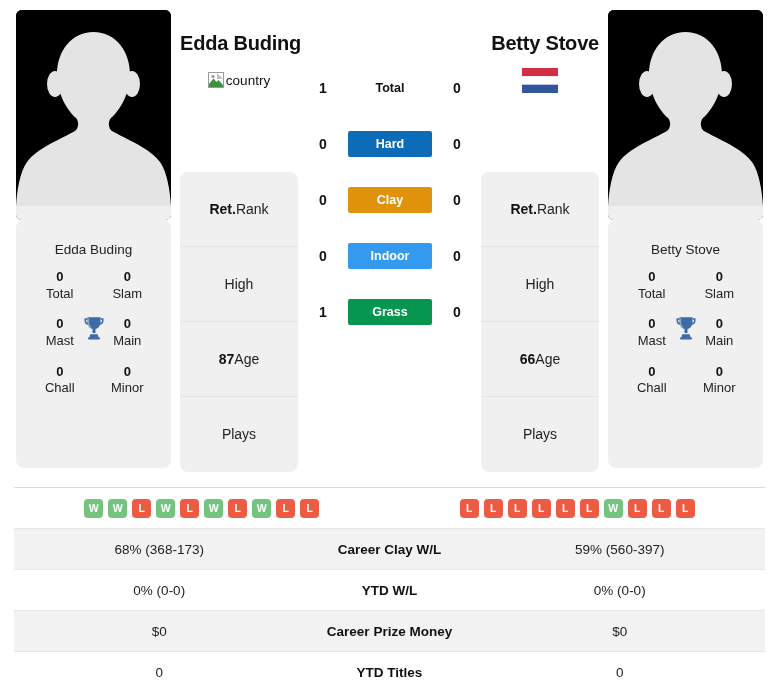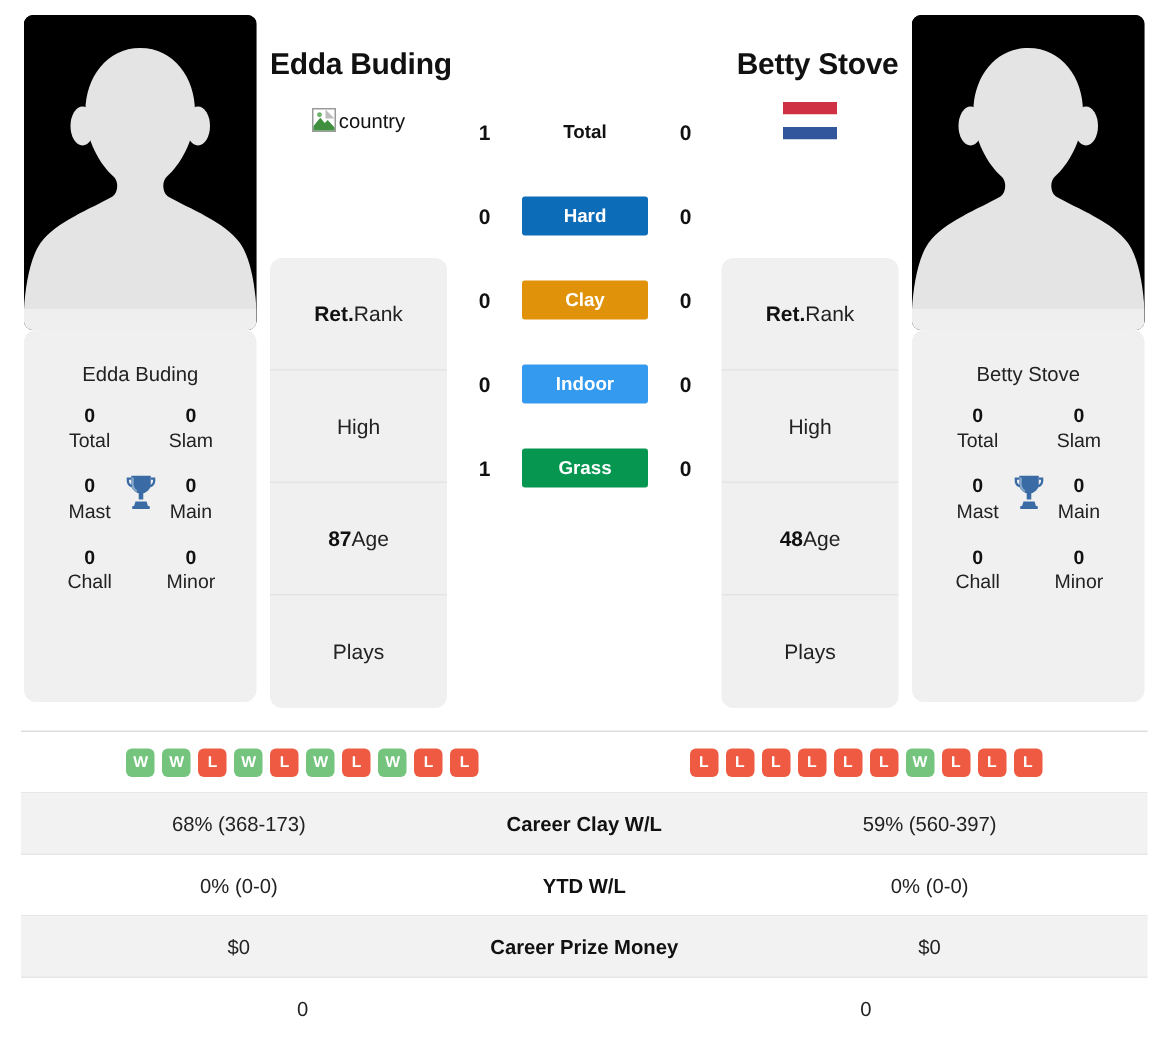--- a/index.html
+++ b/index.html
@@ -285,21 +285,21 @@
     <div class="info-card right">
       <div class="info-row">
         <span class="val">Ret.</span>
         <span class="lbl">Rank</span>
       </div>
       <div class="info-row">
         <span class="val"></span>
         <span class="lbl">High</span>
       </div>
       <div class="info-row">
-        <span class="val">48</span>
+        <span class="val">66</span>
         <span class="lbl">Age</span>
       </div>
       <div class="info-row">
         <span class="val"></span>
         <span class="lbl">Plays</span>
       </div>
     </div>
 
     <div class="player-card left">
       <div class="player-card-name">Edda Buding</div>
@@ -431,18 +431,19 @@
     </div>
 
     <div class="stats-row shaded">
       <div class="cell-left">$0</div>
       <div class="cell-mid">Career Prize Money</div>
       <div class="cell-right">$0</div>
     </div>
 
     <div class="stats-row">
       <div class="cell-left">0</div>
+      <div class="cell-mid">YTD Titles</div>
       <div class="cell-right">0</div>
     </div>
 
   </div>
 
 </div>
 
 </body></html>

